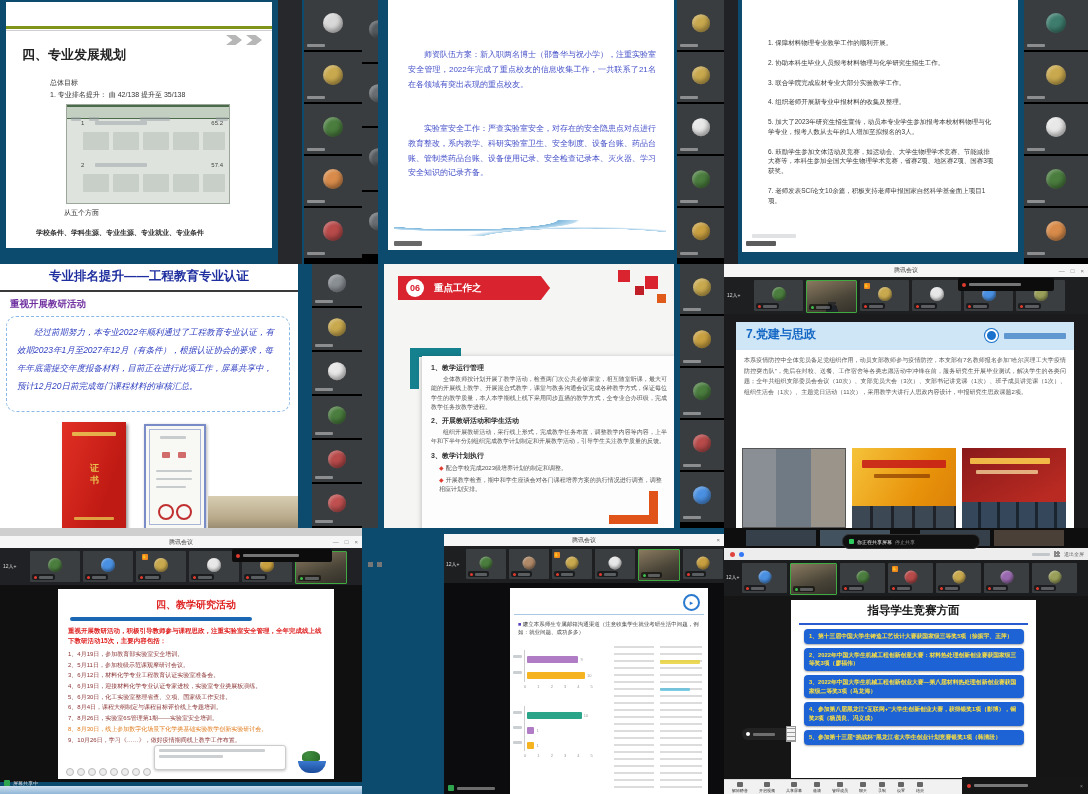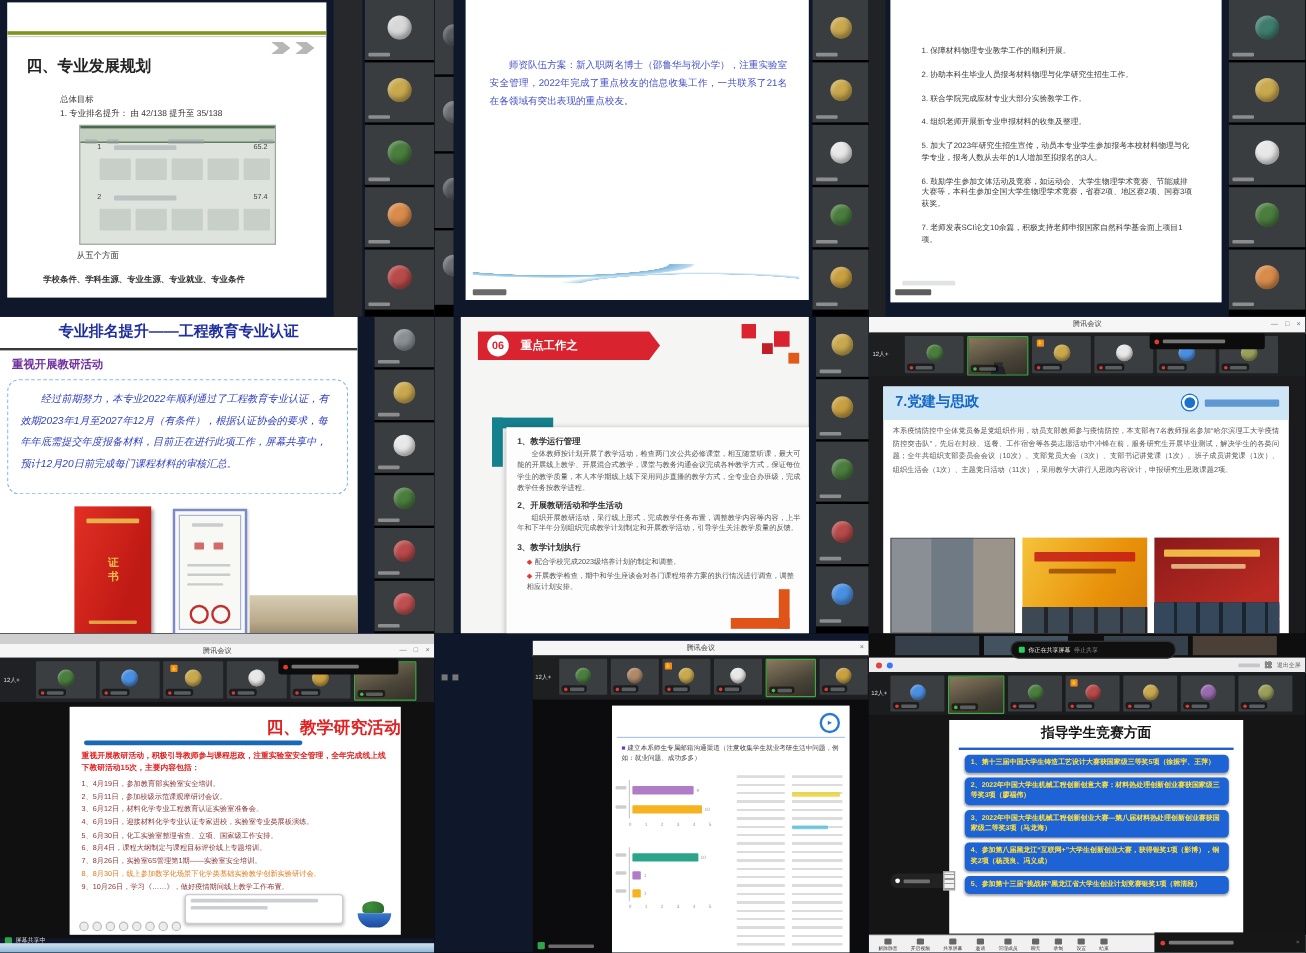--- a/index.html
+++ b/index.html
@@ -1,18 +1,18 @@
 <!DOCTYPE html>
 <html><head>
 <meta charset="utf-8">
 <style>
   html,body{margin:0;padding:0;background:#000;}
   body{width:1088px;height:794px;position:relative;overflow:hidden;
        font-family:"Liberation Sans","DejaVu Sans",sans-serif;-webkit-font-smoothing:antialiased;}
-  .cell{position:absolute;overflow:hidden;background:#0f172a;}
+  .cell{position:absolute;overflow:hidden;background:#0c4a6e;}
   .abs{position:absolute;}
   .slide{position:absolute;background:#fff;overflow:hidden;}
   
   .strip{position:absolute;top:0;bottom:0;background:#000;}
   .tile{position:relative;background:#3a3d40;margin-bottom:2px;overflow:hidden;}
   .av{position:absolute;border-radius:50%;left:50%;top:50%;transform:translate(-50%,-60%);
       background:#777;box-shadow:inset -2px -3px 4px rgba(0,0,0,.35), inset 2px 2px 3px rgba(255,255,255,.25);}
   .nbar{position:absolute;left:3px;bottom:3px;height:3px;width:18px;background:#cfcfcf;opacity:.55;border-radius:1px;}
   
   .thumbrow{position:absolute;background:#1e1f21;}
@@ -121,20 +121,21 @@
     </div>
       <div class="tile" style="height:62px;">
       <span class="av" style="width: 18px; height: 18px; left: 100%; background: rgb(85, 90, 94);"></span>
     </div>
       <div class="tile" style="height:62px;">
       <span class="av" style="width: 18px; height: 18px; left: 100%; background: rgb(106, 110, 114);"></span>
     </div>
     </div>
   <div class="slide" style="left:26px;top:0;width:286px;height:250px;">
     <div class="abs jus fz-blur" style="left:20px;top:48px;width:248px;font-size:8px;line-height:1.85;color:#4450c8;text-indent:2em;">师资队伍方案：新入职两名博士（邵鲁华与祝小学），注重实验室安全管理，2022年完成了重点校友的信息收集工作，一共联系了21名在各领域有突出表现的重点校友。</div>
+    <div class="abs jus fz-blur" style="left:20px;top:122px;width:248px;font-size:8px;line-height:1.85;color:#4450c8;text-indent:2em;">实验室安全工作：严查实验室安全，对存在的安全隐患点对点进行教育整改，系内教学、科研实验室卫生、安全制度、设备台账、药品台账、管制类药品台账、设备使用记录、安全检查记录本、灭火器、学习安全知识的记录齐备。</div>
     <div class="abs" style="left:6px;bottom:14px;width:272px;height:16px;
          background:radial-gradient(ellipse 60% 100% at 25% 0%,transparent 58%,#7fb8dd 59%,#bcdcf0 70%,transparent 72%),
                     radial-gradient(ellipse 70% 120% at 70% 120%,transparent 55%,#a8cfe8 56%,transparent 65%);"></div>
     <span class="bbar" style="position:absolute;left:6px;bottom:4px;width:28px;height:5px;background:#444;opacity:.8;"></span>
   </div>
   <div class="strip" style="left:315px;width:47px;">
       <div class="tile" style="height:50px;">
       <span class="av" style="width: 18px; height: 18px; background: rgb(201, 169, 78);"></span>
       <span class="nbar"></span>
     </div>
@@ -451,21 +452,21 @@
       </div>
       </div>
     <span class="hand" style="left:142px;top:6px;">✋</span>
     <div style="position:absolute;right:30px;top:1px;width:92px;height:13px;background:#0c0c0c;border-radius:2px;display:flex;align-items:center;gap:3px;padding:0 4px;">
       <span class="mic" style="width:4px;height:4px;"></span>
       <span class="bbar" style="width:56px;height:3px;background:#ddd;"></span>
     </div>
   </div>
   <div class="abs" style="left:0;top:57px;width:100%;height:197px;background:#101010;">
     <div class="slide" style="left:58px;top:4px;width:276px;height:190px;">
-      <div class="abs fz-blur" style="left:0;top:9px;width:100%;text-align:right;font-size:14px;font-weight:bold;color:#e02222;">四、教学研究活动</div>
+      <div class="abs fz-blur" style="left:0;top:9px;width:100%;text-align:center;font-size:10px;font-weight:bold;color:#e02222;">四、教学研究活动</div>
       <div class="abs" style="left:12px;top:28px;width:182px;height:4px;background:#1a68b4;border-radius:2px;"></div>
       <div class="abs fz-blur" style="left:10px;top:37px;width:258px;font-size:6.5px;font-weight:bold;color:#e02222;line-height:1.5;">重视开展教研活动，积极引导教师参与课程思政，注重实验室安全管理，全年完成线上线下教研活动15次，主要内容包括：</div>
       <div style="position:absolute;left:10px;top:60px;width:258px;">
           <div class="fz-blur" style="font-size:6px;color:#8a3434;line-height:1.78;">1、4月19日，参加教育部实验室安全培训。</div>
           <div class="fz-blur" style="font-size:6px;color:#8a3434;line-height:1.78;">2、5月11日，参加校级示范课观摩研讨会议。</div>
           <div class="fz-blur" style="font-size:6px;color:#8a3434;line-height:1.78;">3、6月12日，材料化学专业工程教育认证实验室准备会。</div>
           <div class="fz-blur" style="font-size:6px;color:#8a3434;line-height:1.78;">4、6月19日，迎接材料化学专业认证专家进校，实验室专业类展板演练。</div>
           <div class="fz-blur" style="font-size:6px;color:#8a3434;line-height:1.78;">5、6月30日，化工实验室整理省查、立项、国家级工作安排。</div>
           <div class="fz-blur" style="font-size:6px;color:#8a3434;line-height:1.78;">6、8月4日，课程大纲制定与课程目标评价线上专题培训。</div>
           <div class="fz-blur" style="font-size:6px;color:#8a3434;line-height:1.78;">7、8月26日，实验室6S管理第1期——实验室安全培训。</div>

